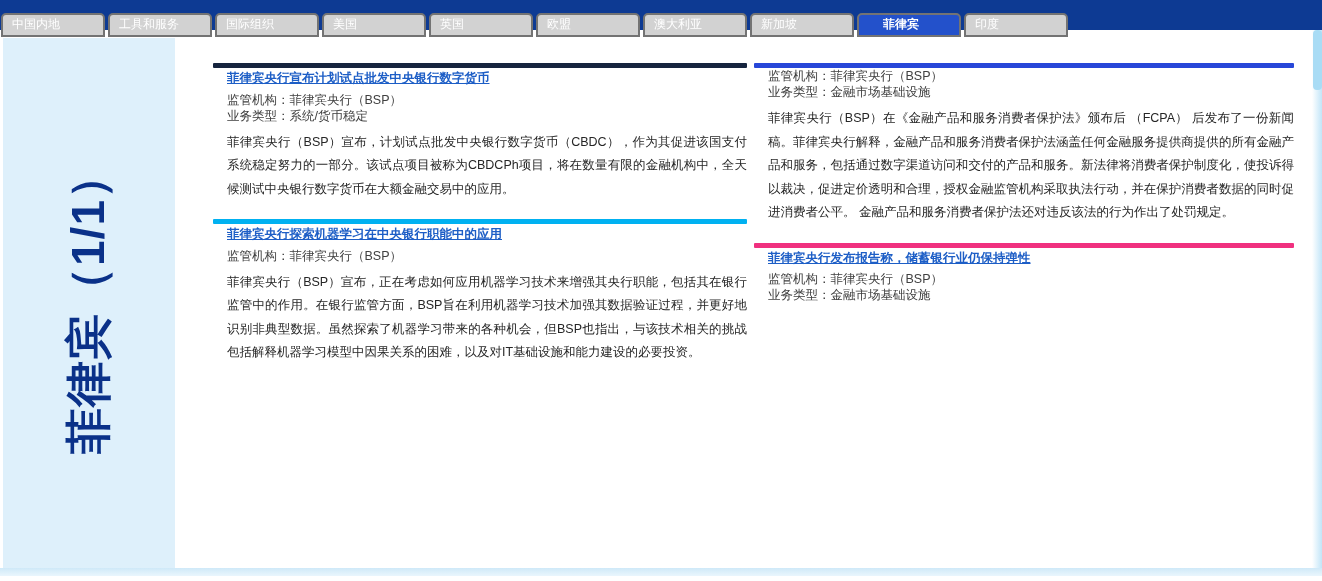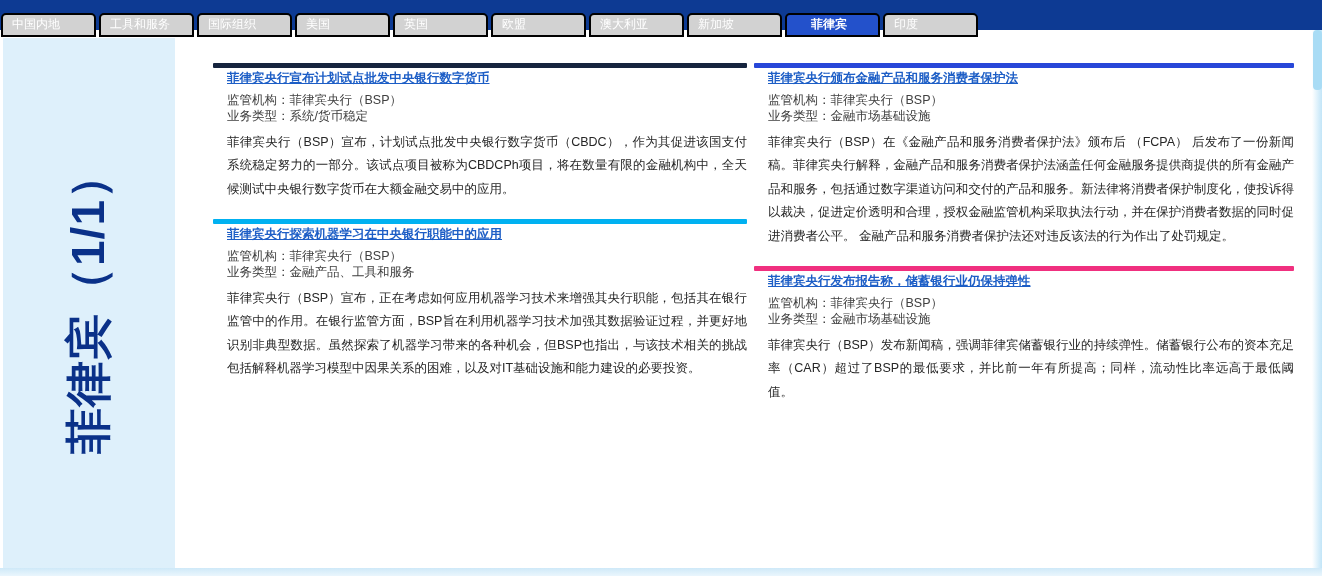--- a/index.html
+++ b/index.html
@@ -16,23 +16,23 @@
   .tabbar {
     position: absolute; top: 0; left: 0;
     width: 1322px; height: 30px;
     background: #0d3a93;
   }
   .tabs {
     position: absolute; top: 13px; left: 1px;
     display: flex; gap: 3px;
   }
   .tab {
-    width: 95px; height: 24px;
+    width: 104px; height: 24px;
     background: #d2d2d2;
-    border: 2px solid #000000;
+    border: 2px solid #737373;
     border-radius: 5px 5px 0 0;
     color: #ffffff;
     font-size: 12px; line-height: 19px;
     padding-left: 9px;
     white-space: nowrap; overflow: hidden;
     cursor: pointer;
   }
   .tab.active {
     background: #2351cb;
     font-weight: bold;
@@ -139,46 +139,43 @@
           <div class="meta">业务类型：系统/货币稳定</div>
           <p class="summary">菲律宾央行（BSP）宣布，计划试点批发中央银行数字货币（CBDC），作为其促进该国支付系统稳定努力的一部分。该试点项目被称为CBDCPh项目，将在数量有限的金融机构中，全天候测试中央银行数字货币在大额金融交易中的应用。</p>
         </div>
       </article>
 
       <article class="card">
         <span class="accent" style="background: rgb(0, 177, 241);"></span>
         <div class="card-body">
           <a class="title">菲律宾央行探索机器学习在中央银行职能中的应用</a>
           <div class="meta">监管机构：菲律宾央行（BSP）</div>
-          <div class="meta">业务类型：金融产品、工具和服务</div>
           <p class="summary">菲律宾央行（BSP）宣布，正在考虑如何应用机器学习技术来增强其央行职能，包括其在银行监管中的作用。在银行监管方面，BSP旨在利用机器学习技术加强其数据验证过程，并更好地识别非典型数据。虽然探索了机器学习带来的各种机会，但BSP也指出，与该技术相关的挑战包括解释机器学习模型中因果关系的困难，以及对IT基础设施和能力建设的必要投资。</p>
         </div>
       </article>
 
     </div>
 
     <div class="col col-right">
 
       <article class="card">
         <span class="accent" style="background: rgb(40, 71, 216);"></span>
         <div class="card-body">
-          <a class="title">菲律宾央行颁布金融产品和服务消费者保护法</a>
           <div class="meta">监管机构：菲律宾央行（BSP）</div>
           <div class="meta">业务类型：金融市场基础设施</div>
           <p class="summary">菲律宾央行（BSP）在《金融产品和服务消费者保护法》颁布后 （FCPA） 后发布了一份新闻稿。菲律宾央行解释，金融产品和服务消费者保护法涵盖任何金融服务提供商提供的所有金融产品和服务，包括通过数字渠道访问和交付的产品和服务。新法律将消费者保护制度化，使投诉得以裁决，促进定价透明和合理，授权金融监管机构采取执法行动，并在保护消费者数据的同时促进消费者公平。 金融产品和服务消费者保护法还对违反该法的行为作出了处罚规定。</p>
         </div>
       </article>
 
       <article class="card">
         <span class="accent" style="background: rgb(240, 48, 127);"></span>
         <div class="card-body">
           <a class="title">菲律宾央行发布报告称，储蓄银行业仍保持弹性</a>
           <div class="meta">监管机构：菲律宾央行（BSP）</div>
           <div class="meta">业务类型：金融市场基础设施</div>
-          <p class="summary">菲律宾央行（BSP）发布新闻稿，强调菲律宾储蓄银行业的持续弹性。储蓄银行公布的资本充足率（CAR）超过了BSP的最低要求，并比前一年有所提高；同样，流动性比率远高于最低阈值。</p>
         </div>
       </article>
 
     </div>
 
   </main>
 
   <div class="scroll-track">
     <div class="scroll-thumb"></div>
   </div>

